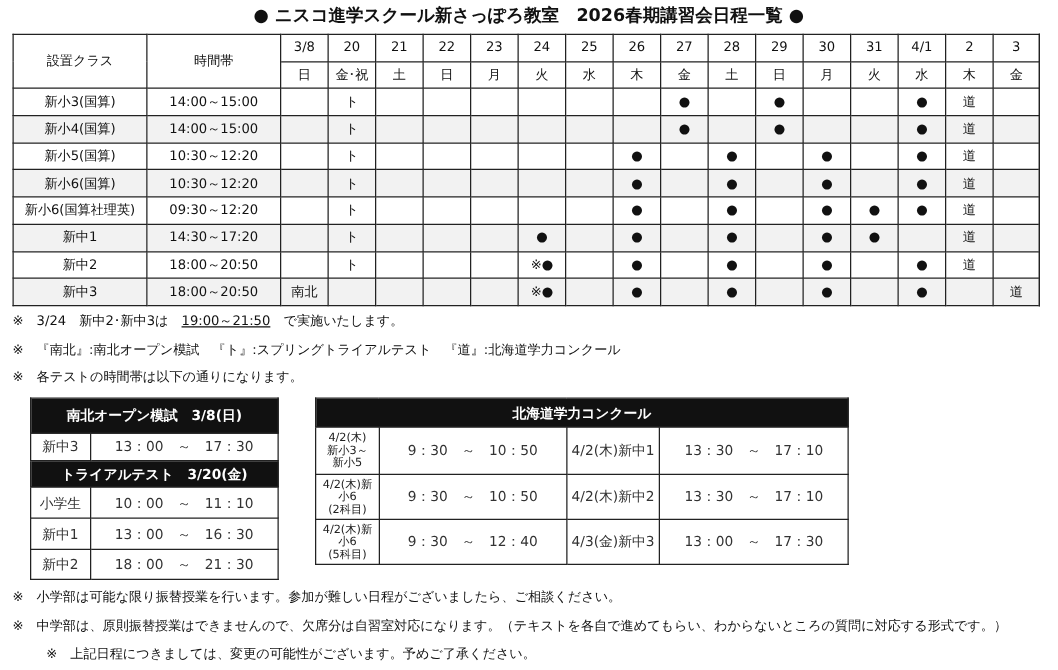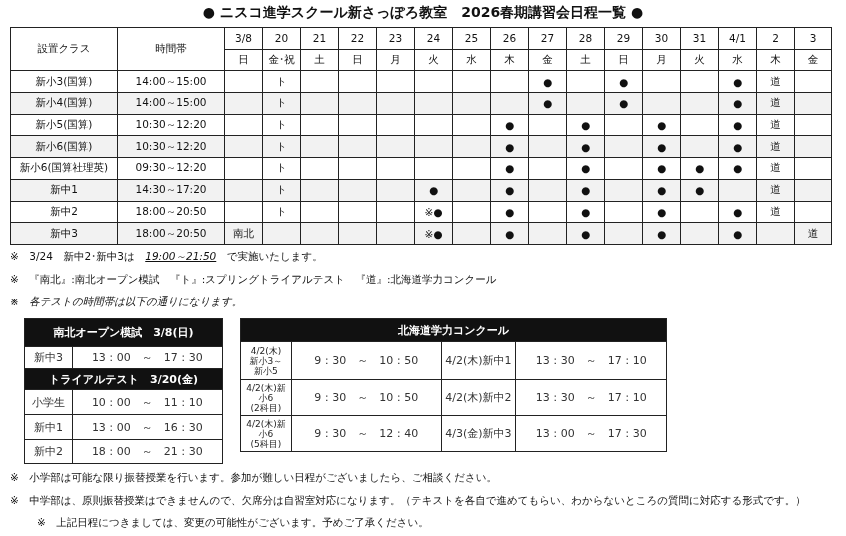--- a/index.html
+++ b/index.html
@@ -6,21 +6,21 @@
   html, body { width: 846px; height: 536px; background: #ffffff; overflow: hidden; }
   body { font-family: "DejaVu Sans", "Liberation Sans", sans-serif; color: #111; position: relative; }
   .title { position: absolute; top: 4px; left: 0; width: 846px; text-align: center; font-size: 14px; font-weight: bold; letter-spacing: 0px; color:#111; }
   table { border-collapse: collapse; }
   #main-table { position: absolute; left: 10px; top: 27px; width: 819px; table-layout: fixed; padding-left: 16px; }
   #main-table td, #main-table th { border: 1px solid #222; font-size: 10.5px; font-weight: normal; text-align: center; vertical-align: middle; height: 21.7px; padding: 0; white-space: nowrap; overflow: hidden; }
   #main-table tr.shade td { background: #f2f2f2; }
   #main-table td.ret { background: #fff !important; writing-mode: vertical-rl; text-orientation: upright; font-size: 11px; letter-spacing: 2px; }
   .dot { font-size: 12px; }
   .note { position: absolute; left: 10px; font-size: 10.5px; white-space: nowrap; }
-  .note .u { text-decoration: underline; font-style: italic; }
+  .note .u { text-decoration: underline; }
   .sub { border-collapse: collapse; position: absolute; }
   .sub td { border: 1px solid #222; font-size: 11px; text-align: center; vertical-align: middle; padding: 0; color:#333; }
   .sub td.hd { background: #111; color: #fff; font-weight: bold; font-size: 11px; }
   .sub td.small { font-size: 9px; line-height: 10px; color:#222;margin-top:25px; }
 </style>
 </head>
 <body>
 
 <div class="title">● ニスコ進学スクール新さっぽろ教室　2026春期講習会日程一覧 ●</div>
 
@@ -247,21 +247,21 @@
         <td class=""></td>
         <td class="dot">●</td>
         <td class=""></td>
         <td class="">道</td>
       </tr>
     </tbody>
 </table>
 
 <div class="note" style="top:250px;"><span>※　3/24　新中2･新中3は　</span><span class="u">19:00～21:50</span><span>　で実施いたします。</span></div>
 <div class="note" style="top:273px;">※　『南北』:南北オープン模試　『ト』:スプリングトライアルテスト　『道』:北海道学力コンクール</div>
-<div class="note" style="top:295px;font-style:italic;">※　各テストの時間帯は以下の通りになります。</div>
+<div class="note" style="top:295px;">※　各テストの時間帯は以下の通りになります。</div>
 
 <table class="sub" style="left:24px; top:318px; width:199px;">
   <colgroup>
       <col style="width:48px">
       <col style="width:151px">
     </colgroup>
   <tbody>
       <tr style="height:28px">
         <td class="hd" colspan="2">南北オープン模試　3/8(日)</td>
       </tr>
@@ -280,21 +280,21 @@
         <td>新中1</td>
         <td>13：00　～　16：30</td>
       </tr>
   <tr style="height:24px">
         <td>新中2</td>
         <td>18：00　～　21：30</td>
       </tr>
 </tbody>
   </table>
 
-<table class="sub" style="left:240px; top:318px; width:427px;">
+<table class="sub" style="left:252px; top:318px; width:427px;">
   <colgroup>
       <col style="width:51px">
       <col style="width:150px">
       <col style="width:75px">
       <col style="width:151px">
     </colgroup>
   <tbody>
       <tr style="height:23px">
         <td class="hd" colspan="4">北海道学力コンクール</td>
       </tr>

